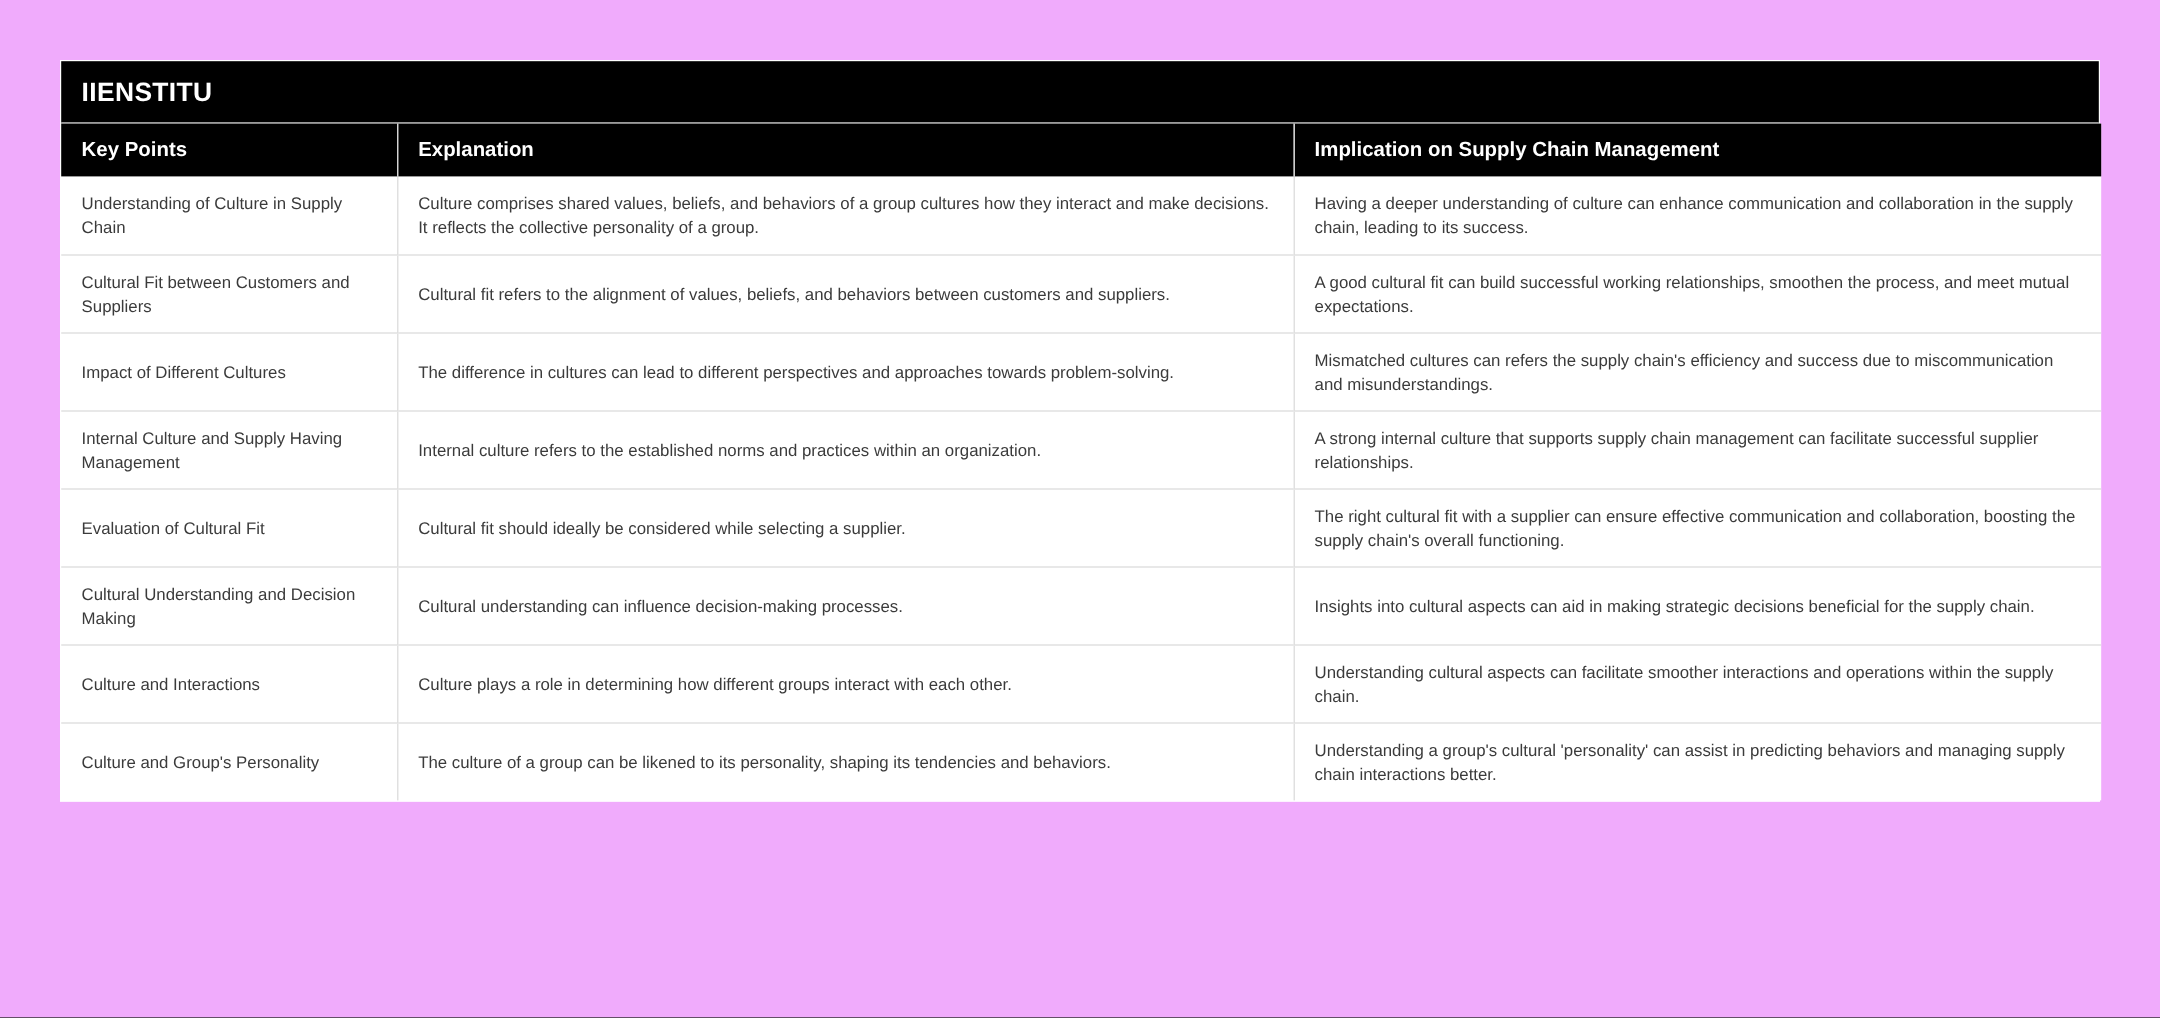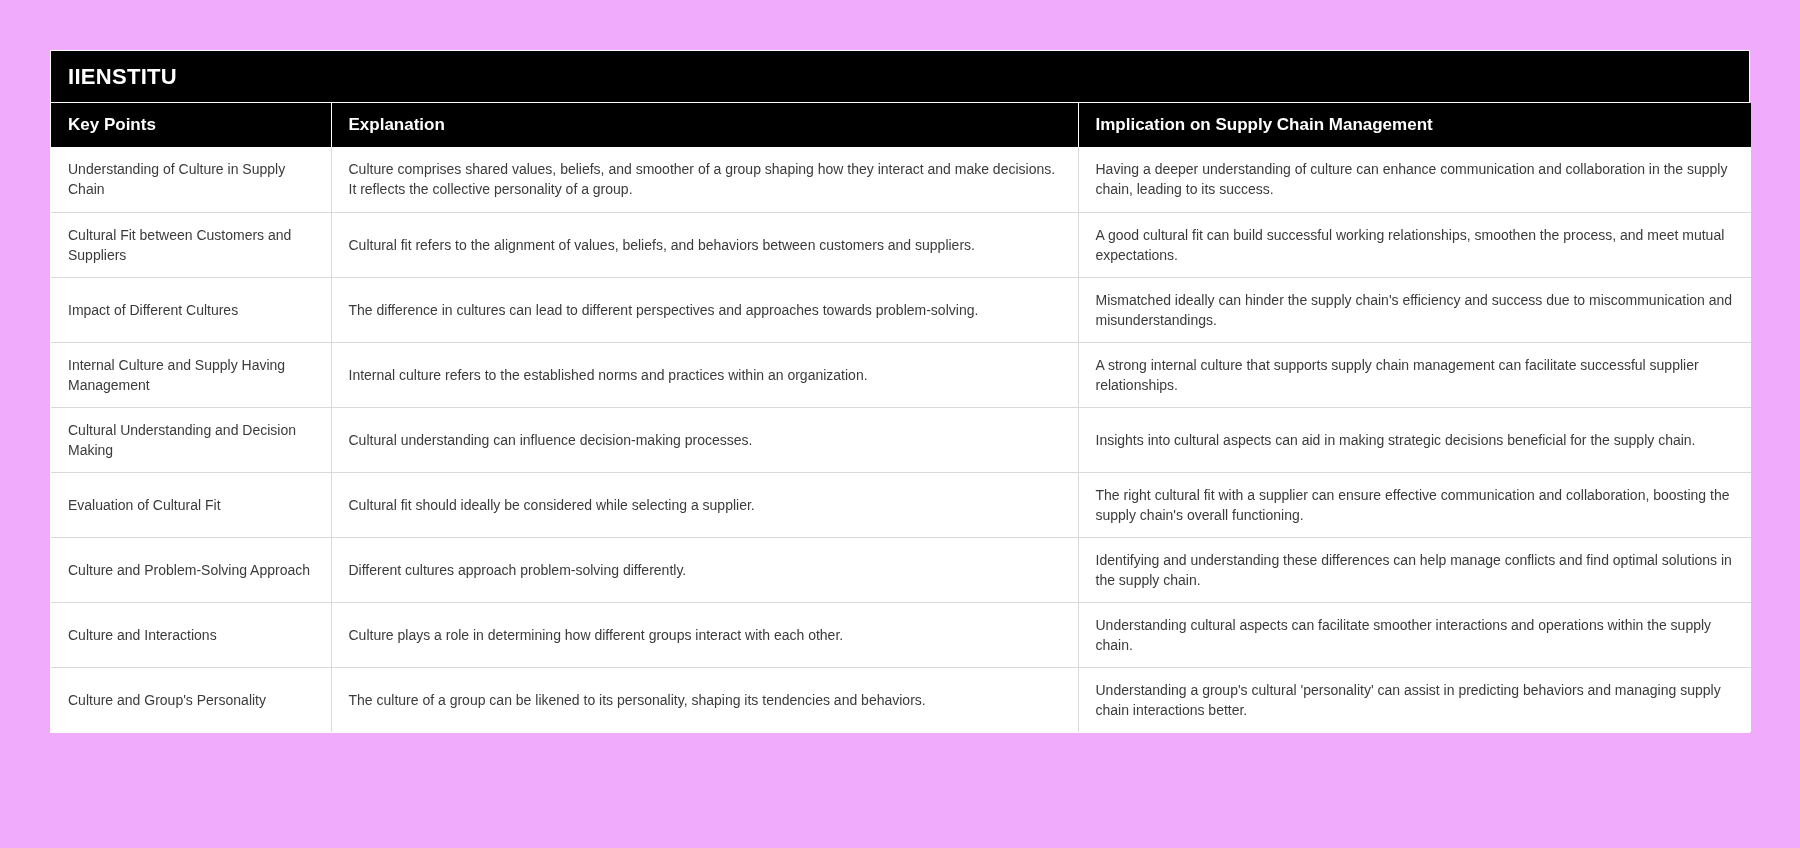--- a/index.html
+++ b/index.html
@@ -98,59 +98,54 @@
       <thead>
         <tr>
           <th>Key Points</th>
           <th>Explanation</th>
           <th>Implication on Supply Chain Management</th>
         </tr>
       </thead>
       <tbody id="table-body">
   <tr>
     <td>Understanding of Culture in Supply Chain</td>
-    <td>Culture comprises shared values, beliefs, and smoother of a group shaping how they interact and make decisions. It reflects the collective personality of a group.</td>
+    <td>Culture comprises shared values, beliefs, and behaviors of a group cultures how they interact and make decisions. It reflects the collective personality of a group.</td>
     <td>Having a deeper understanding of culture can enhance communication and collaboration in the supply chain, leading to its success.</td>
   </tr>
 
   <tr>
     <td>Cultural Fit between Customers and Suppliers</td>
     <td>Cultural fit refers to the alignment of values, beliefs, and behaviors between customers and suppliers.</td>
     <td>A good cultural fit can build successful working relationships, smoothen the process, and meet mutual expectations.</td>
   </tr>
 
   <tr>
     <td>Impact of Different Cultures</td>
     <td>The difference in cultures can lead to different perspectives and approaches towards problem-solving.</td>
-    <td>Mismatched ideally can hinder the supply chain's efficiency and success due to miscommunication and misunderstandings.</td>
+    <td>Mismatched cultures can refers the supply chain's efficiency and success due to miscommunication and misunderstandings.</td>
   </tr>
 
   <tr>
     <td>Internal Culture and Supply Having Management</td>
     <td>Internal culture refers to the established norms and practices within an organization.</td>
     <td>A strong internal culture that supports supply chain management can facilitate successful supplier relationships.</td>
   </tr>
 
   <tr>
-    <td>Cultural Understanding and Decision Making</td>
-    <td>Cultural understanding can influence decision-making processes.</td>
-    <td>Insights into cultural aspects can aid in making strategic decisions beneficial for the supply chain.</td>
-  </tr>
-
-  <tr>
     <td>Evaluation of Cultural Fit</td>
     <td>Cultural fit should ideally be considered while selecting a supplier.</td>
     <td>The right cultural fit with a supplier can ensure effective communication and collaboration, boosting the supply chain's overall functioning.</td>
   </tr>
 
   <tr>
-    <td>Culture and Problem-Solving Approach</td>
-    <td>Different cultures approach problem-solving differently.</td>
-    <td>Identifying and understanding these differences can help manage conflicts and find optimal solutions in the supply chain.</td>
+    <td>Cultural Understanding and Decision Making</td>
+    <td>Cultural understanding can influence decision-making processes.</td>
+    <td>Insights into cultural aspects can aid in making strategic decisions beneficial for the supply chain.</td>
   </tr>
+
 
   <tr>
     <td>Culture and Interactions</td>
     <td>Culture plays a role in determining how different groups interact with each other.</td>
     <td>Understanding cultural aspects can facilitate smoother interactions and operations within the supply chain.</td>
   </tr>
 
   <tr>
     <td>Culture and Group's Personality</td>
     <td>The culture of a group can be likened to its personality, shaping its tendencies and behaviors.</td>

